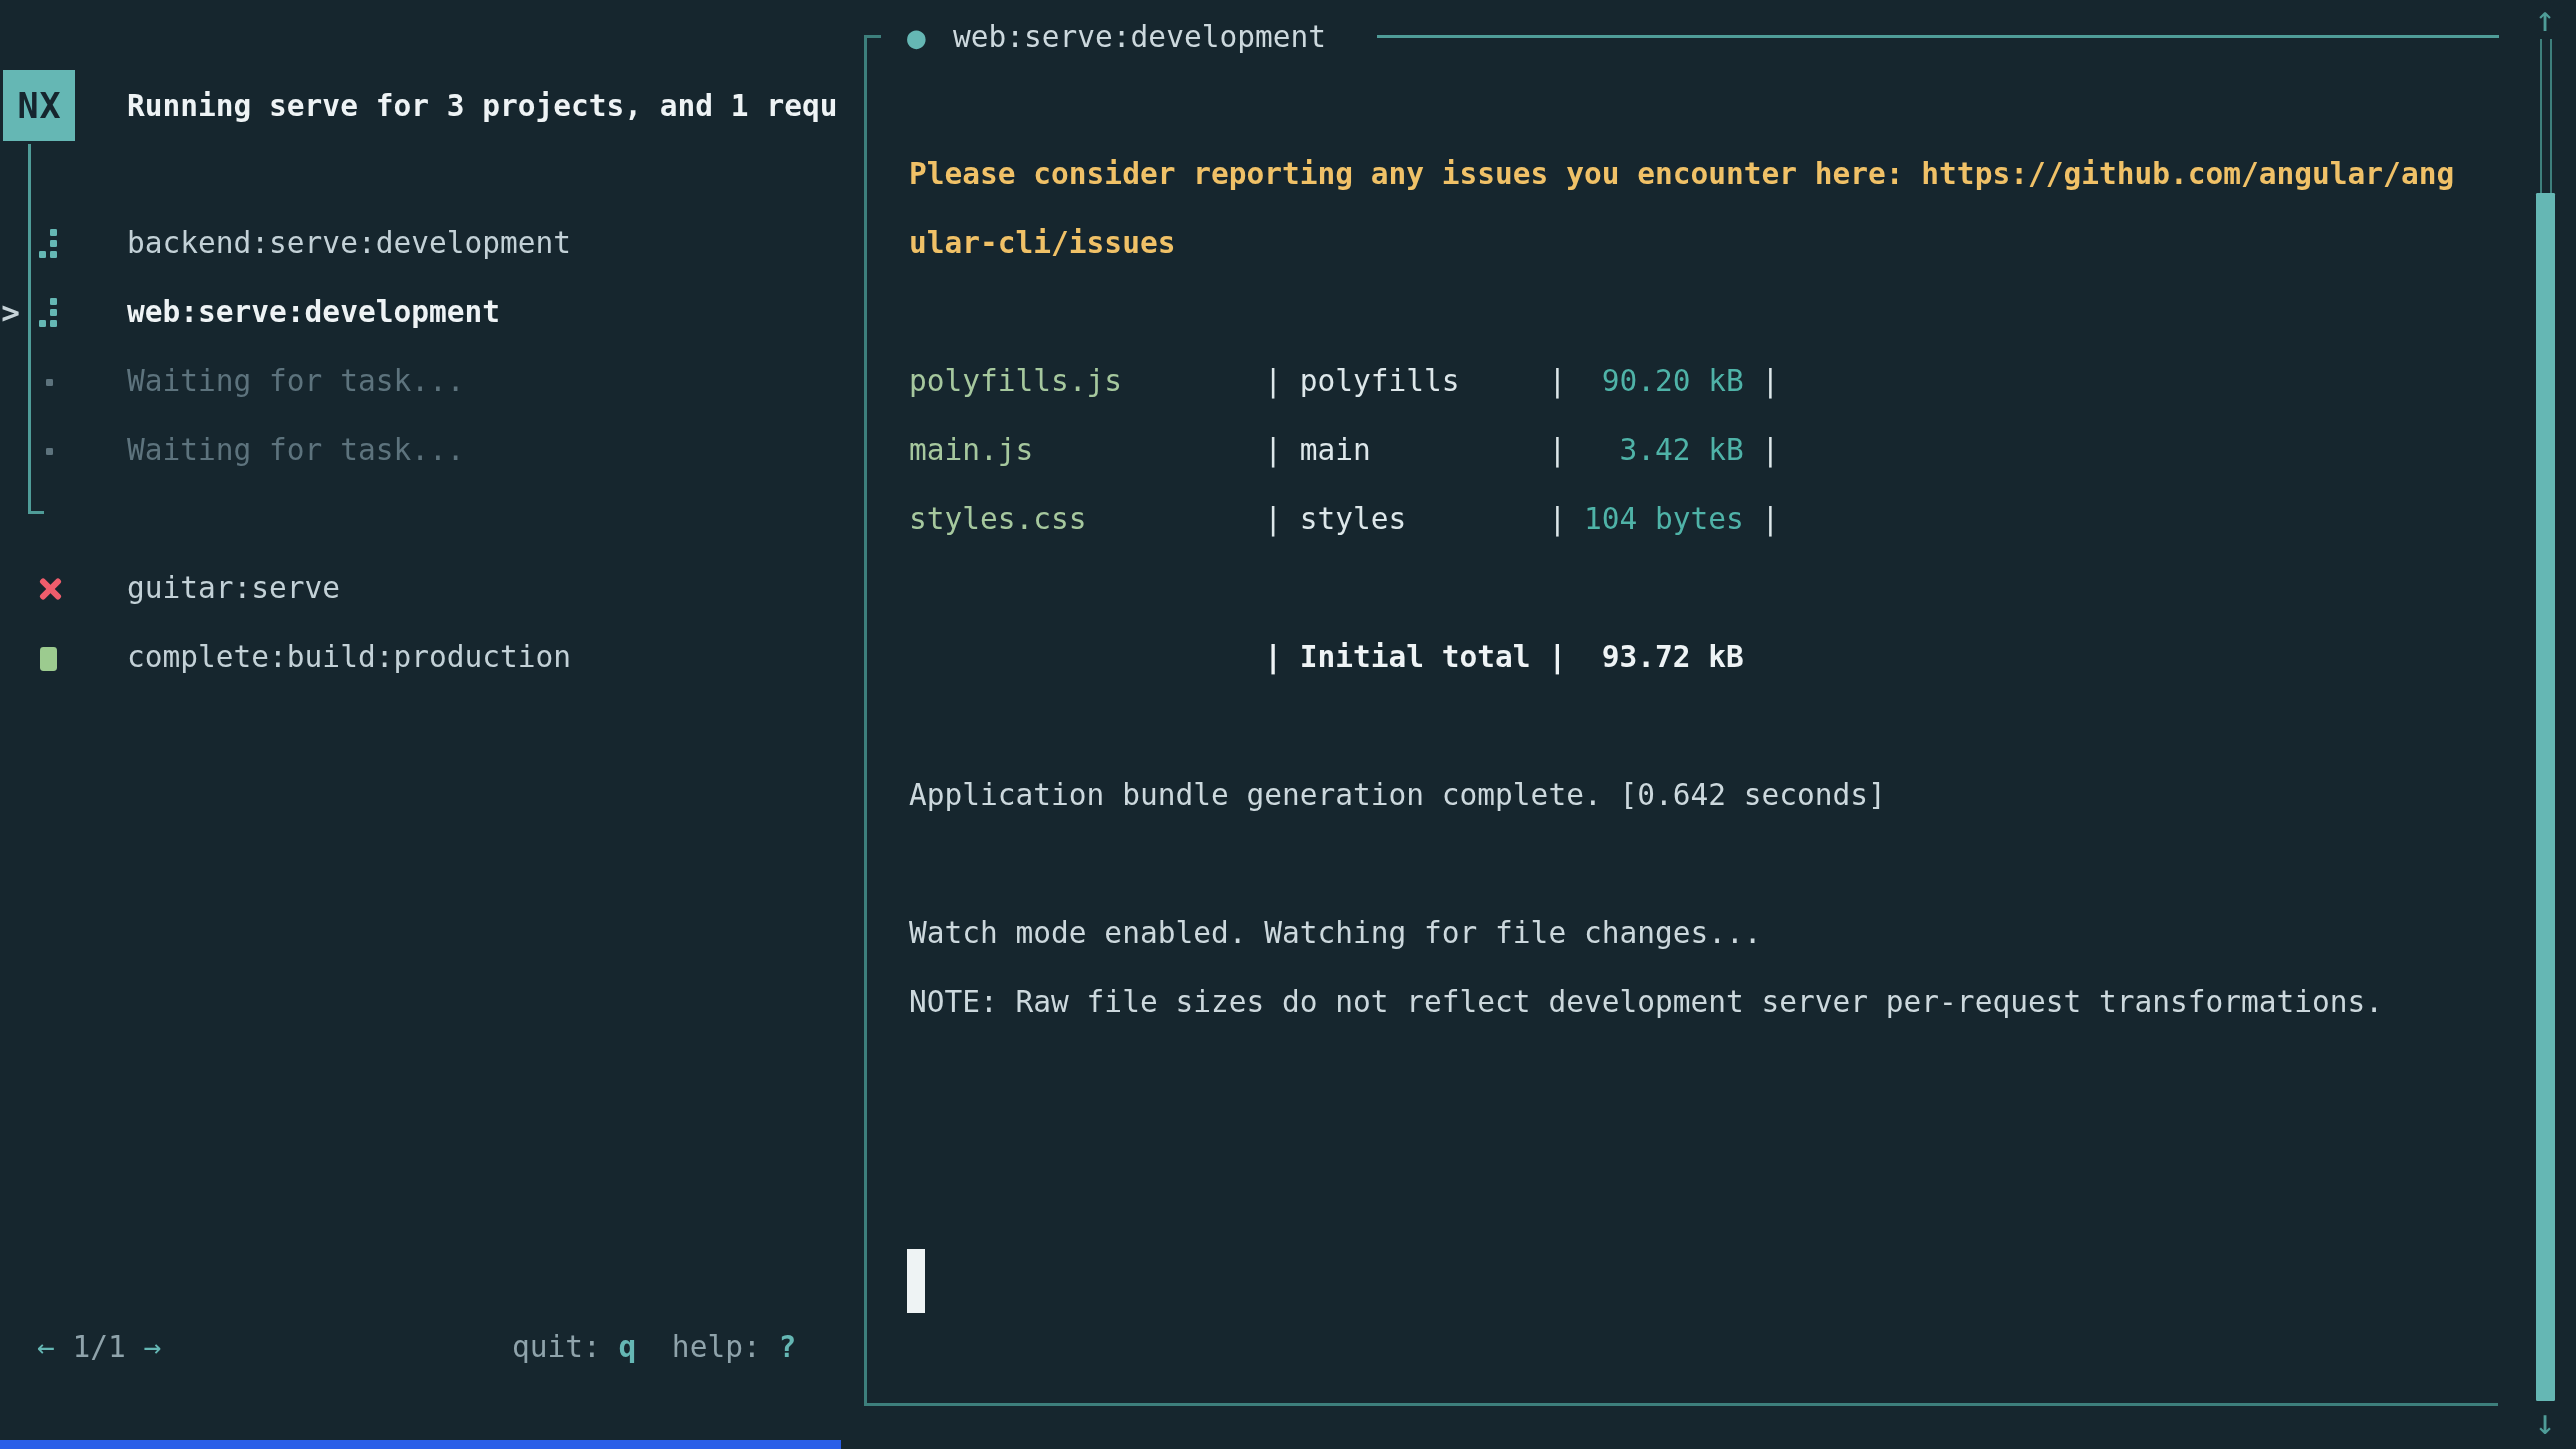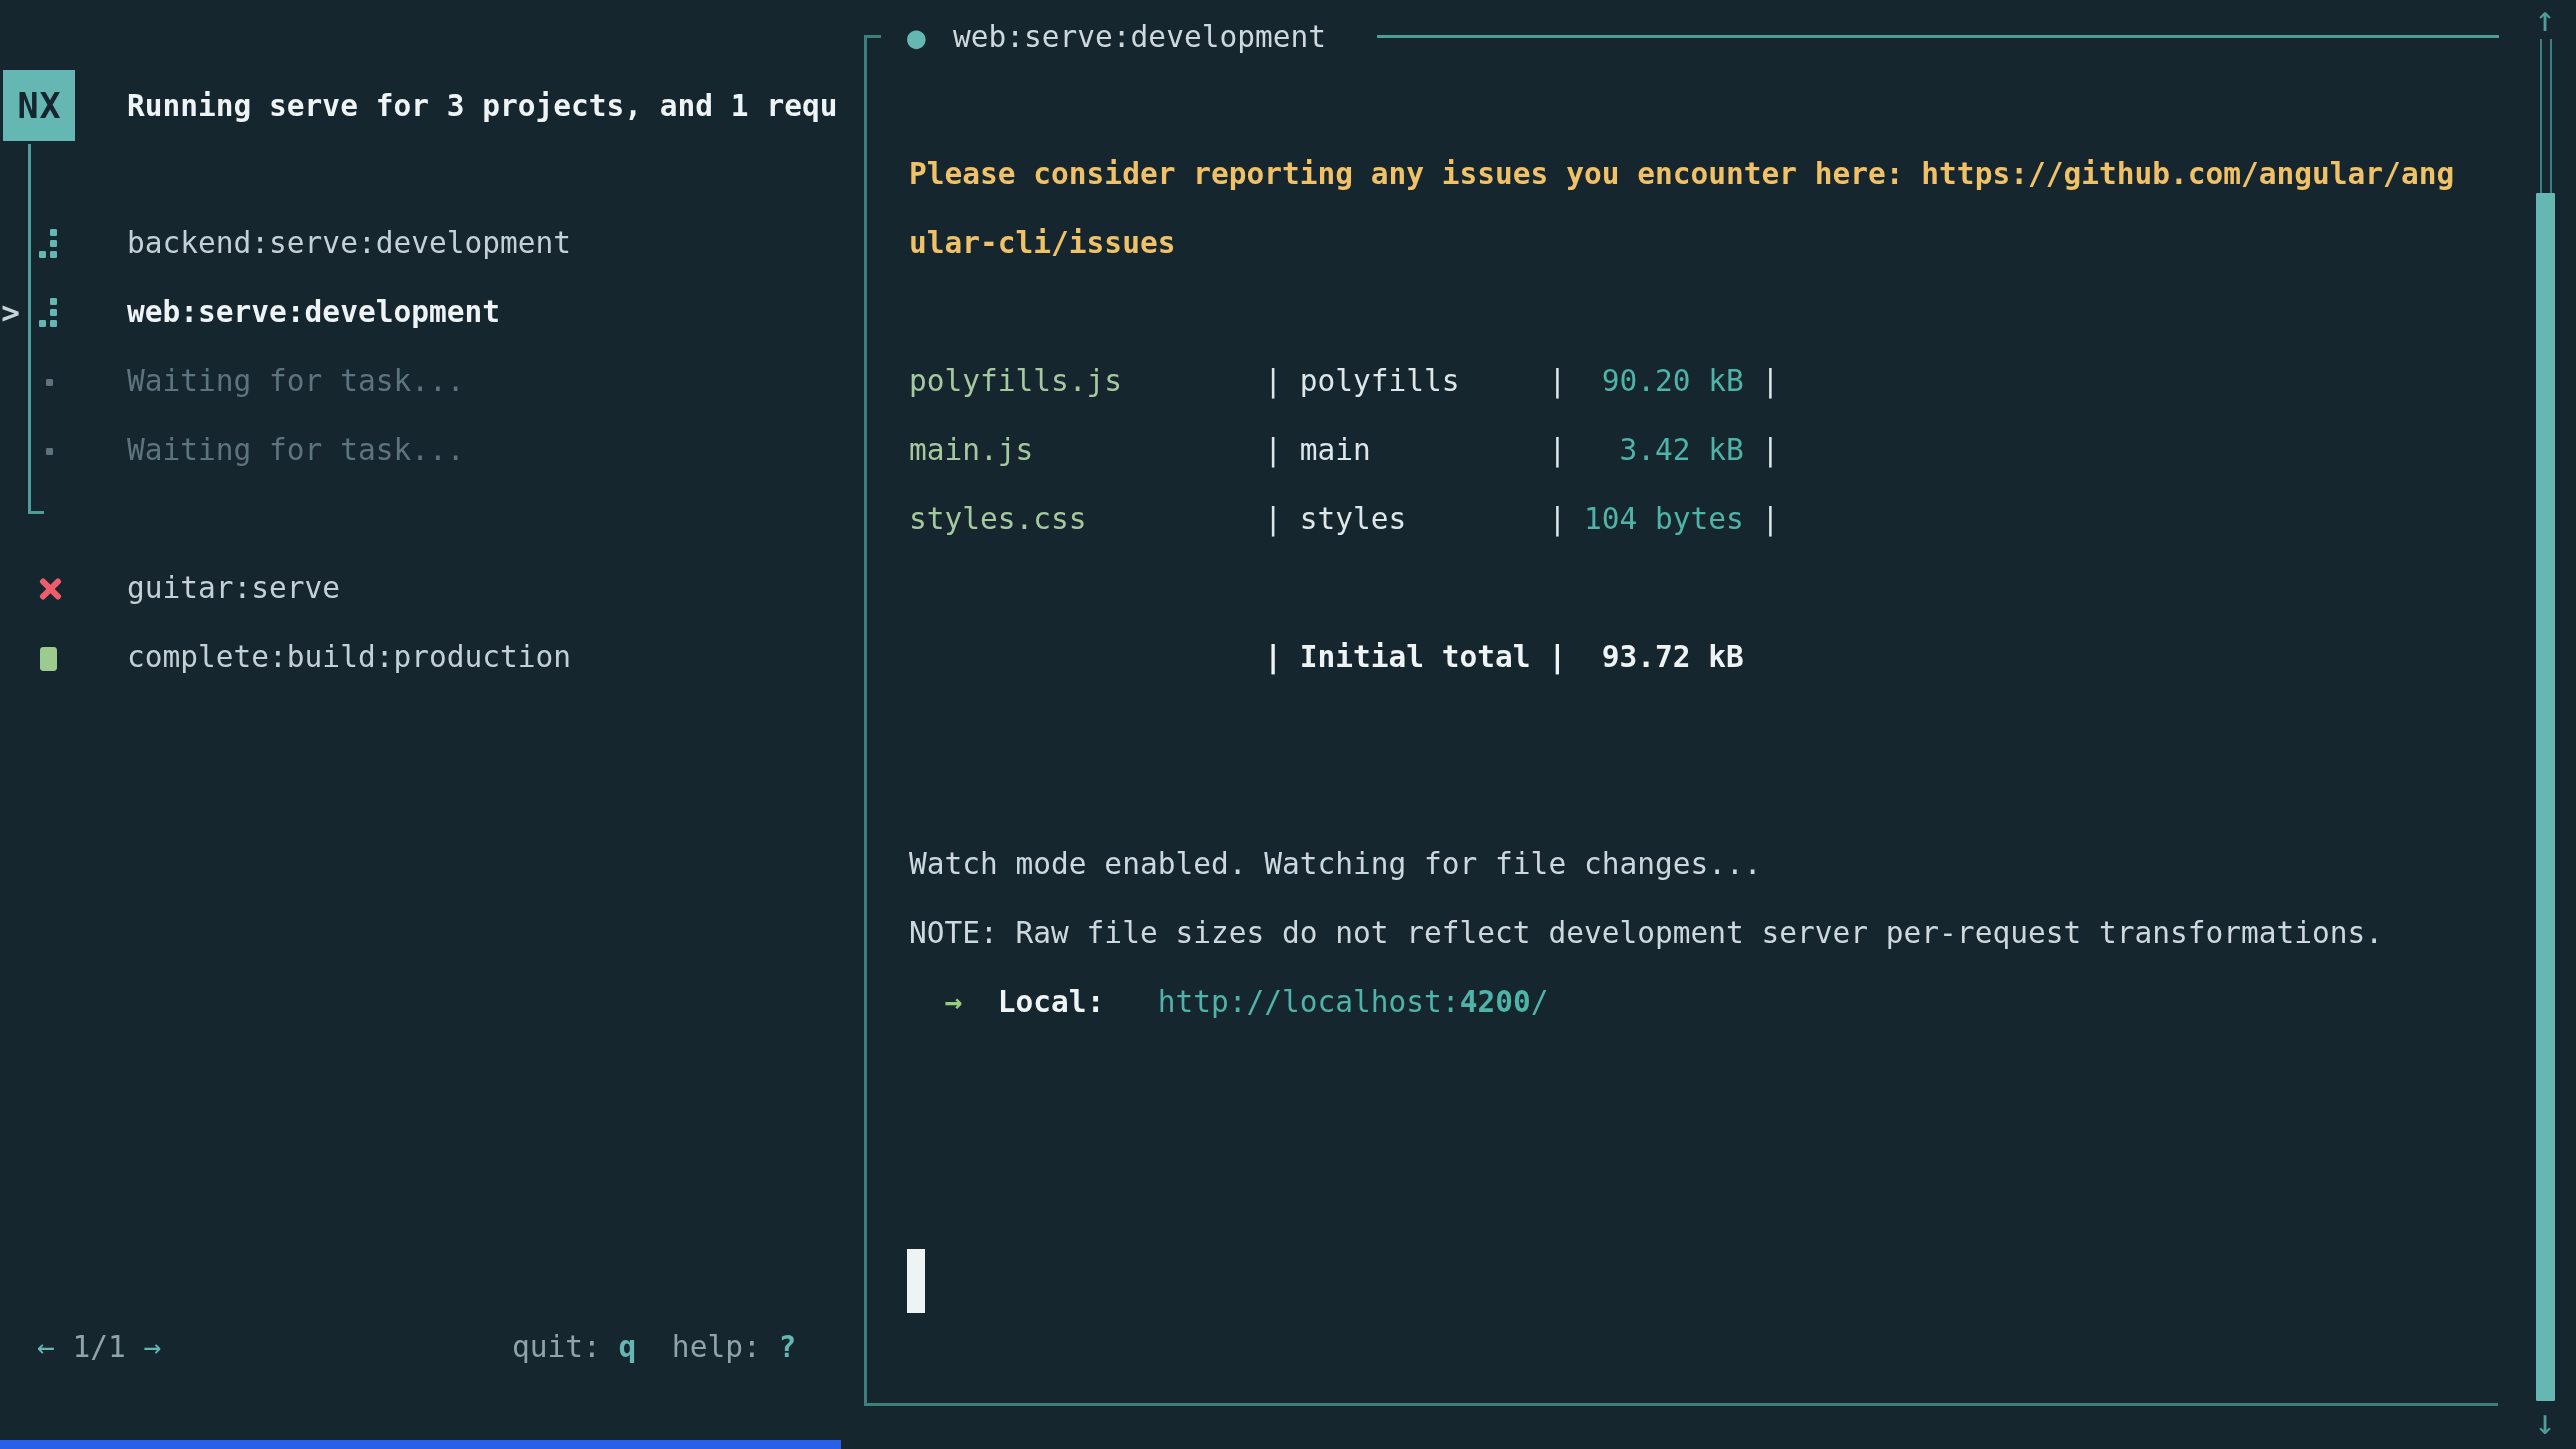--- a/index.html
+++ b/index.html
@@ -159,24 +159,24 @@
 <div class="abs out-lines" id="out-lines">
     <div class="line"><span class="seg-warn">Please consider reporting any issues you encounter here: https://github.com/angular/ang</span></div>
     <div class="line"><span class="seg-warn">ular-cli/issues</span></div>
     <div class="line"></div>
     <div class="line"><span class="seg-file">polyfills.js        </span><span class="seg-plain">| polyfills     | </span><span class="seg-size"> 90.20 kB</span><span class="seg-plain"> |</span></div>
     <div class="line"><span class="seg-file">main.js             </span><span class="seg-plain">| main          | </span><span class="seg-size">  3.42 kB</span><span class="seg-plain"> |</span></div>
     <div class="line"><span class="seg-file">styles.css          </span><span class="seg-plain">| styles        | </span><span class="seg-size">104 bytes</span><span class="seg-plain"> |</span></div>
     <div class="line"></div>
     <div class="line"><span class="seg-total">                    | Initial total |  93.72 kB</span></div>
     <div class="line"></div>
+    <div class="line"><span class="seg-text">Application bundle generation complete. [0.642 seconds]</span></div>
     <div class="line"></div>
     <div class="line"><span class="seg-text">Watch mode enabled. Watching for file changes...</span></div>
     <div class="line"><span class="seg-text">NOTE: Raw file sizes do not reflect development server per-request transformations.</span></div>
-    <div class="line"><span class="seg-mid">  </span><span class="seg-arrow">→</span><span class="seg-mid">  </span><span class="seg-boldwhite">Local:</span><span class="seg-mid">   </span><span class="seg-url">http://localhost:</span><span class="seg-urlb">4200</span><span class="seg-url">/</span></div>
   </div>
 <div class="abs cursor"></div>
 
 <div class="abs sb-up">↑</div>
 <div class="abs sb-track"></div>
 <div class="abs sb-thumb"></div>
 <div class="abs sb-down">↓</div>
 
 
 </body></html>

